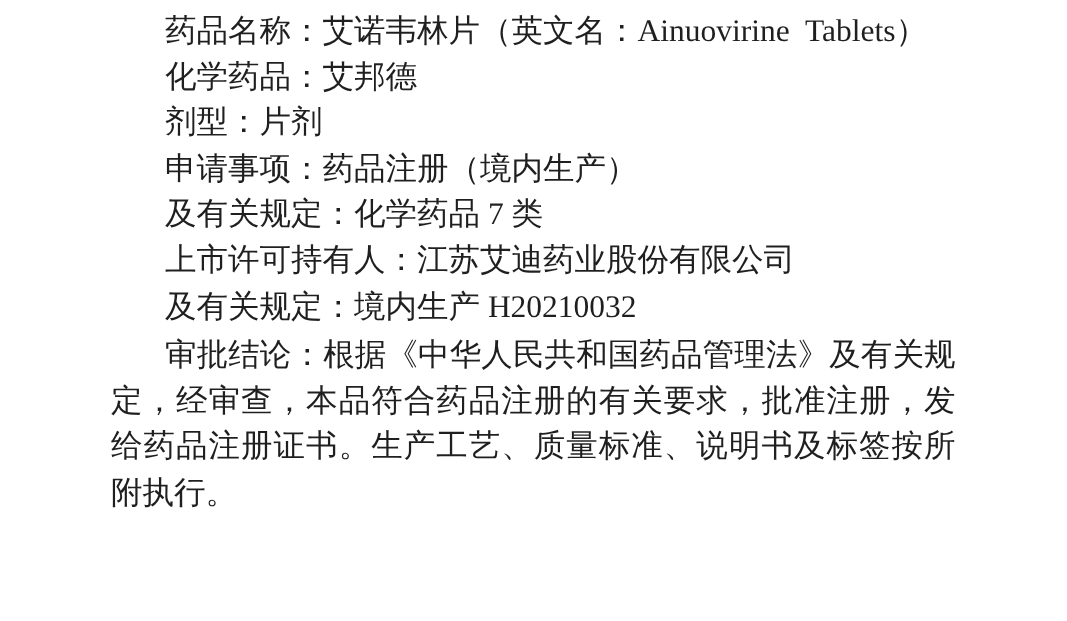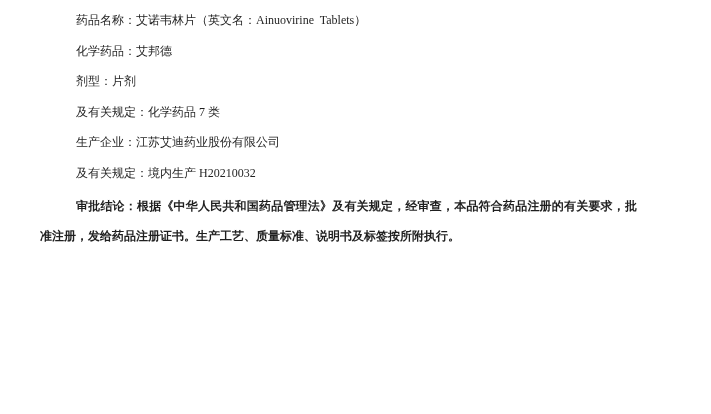--- a/index.html
+++ b/index.html
@@ -5,54 +5,54 @@
   html, body { margin: 0; padding: 0; }
   body {
     width: 711px;
     height: 414px;
     background: #ffffff;
     overflow: hidden;
     font-family: "Liberation Serif", "DejaVu Serif", serif;
     color: #1f1f1f;
   }
   .content {
-    padding: 5px 74px 0 40px;
-    font-size: 12px;
+    padding: 5px 74px 0 74px;
+    font-size: 21px;
   }
   .line {
     margin: 0;
     line-height: 30.6px;
     text-indent: 36px;
     white-space: nowrap;
   }
   .line .lbl, .line .val { white-space: pre; }
   .para {
     margin: 2px 0 0 0;
     line-height: 30.6px;
     text-indent: 36px;
     text-align: justify;
-    font-weight: bold;
   }
 </style>
 </head>
 <body>
 
 <div class="content">
 
   <p class="line"><span class="lbl">药品名称：</span><span class="val">艾诺韦林片（英文名：Ainuovirine  Tablets）</span></p>
 
   <p class="line"><span class="lbl">化学药品：</span><span class="val">艾邦德</span></p>
 
   <p class="line"><span class="lbl">剂型：</span><span class="val">片剂</span></p>
 
 
+  <p class="line"><span class="lbl">申请事项：</span><span class="val">药品注册（境内生产）</span></p>
 
   <p class="line"><span class="lbl">及有关规定：</span><span class="val">化学药品 7 类</span></p>
 
 
+  <p class="line"><span class="lbl">上市许可持有人：</span><span class="val">江苏艾迪药业股份有限公司</span></p>
 
-  <p class="line"><span class="lbl">生产企业：</span><span class="val">江苏艾迪药业股份有限公司</span></p>
 
   <p class="line"><span class="lbl">及有关规定：</span><span class="val">境内生产 H20210032</span></p>
 
   <p class="para"><span>审批结论：</span><span>根据《中华人民共和国药品管理法》及有关规定，经审查，本品符合药品注册的有关要求，批准注册，发给药品注册证书。生产工艺、质量标准、说明书及标签按所附执行。</span></p>
 
 </div>
 
 </body></html>

